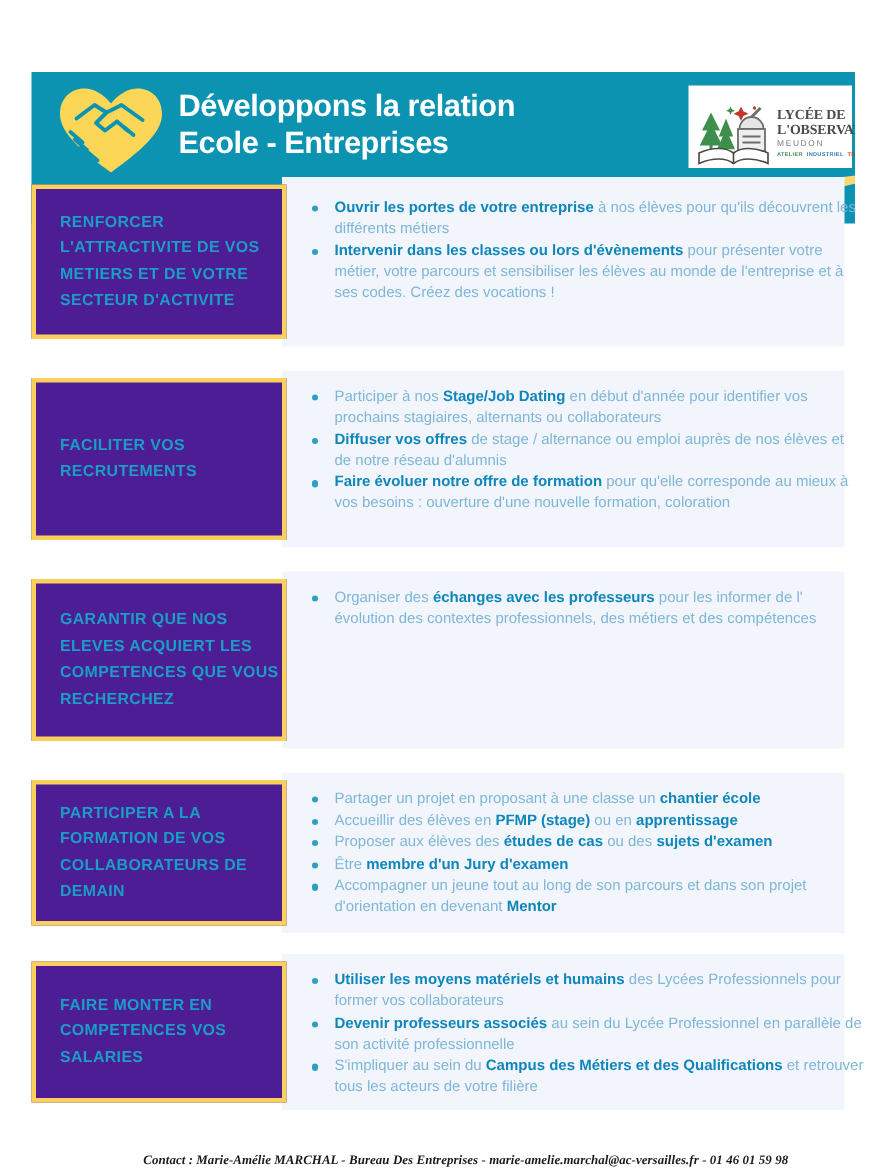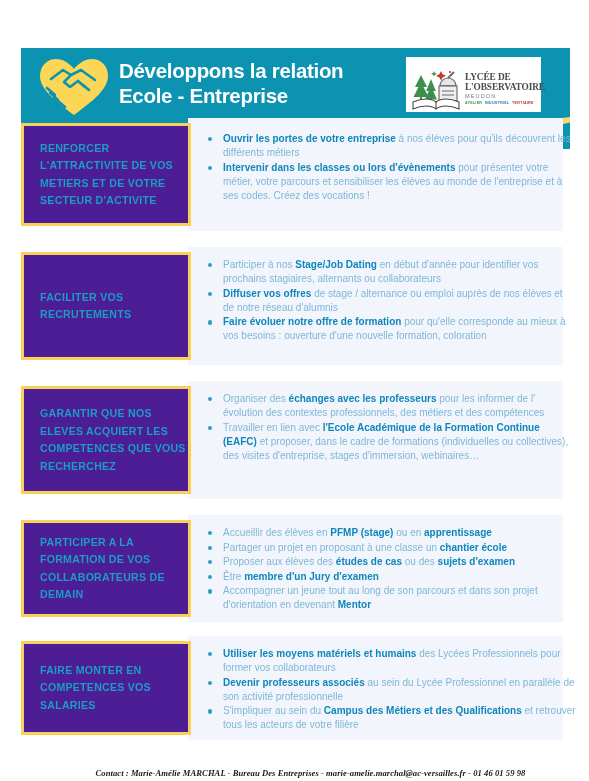--- a/index.html
+++ b/index.html
@@ -70,23 +70,23 @@
     position: absolute;
     left: 295px;
     top: 66px;
     width: 265px;
     height: 36px;
   }
 
   
   .school-logo {
     position: absolute;
-    right: 29px;
+    right: 2px;
     top: 9px;
-    width: 135px;
+    width: 109px;
     height: 55px;
     background: #ffffff;
     display: flex;
     align-items: center;
     box-sizing: border-box;
     padding: 13px 5px 3px 4px;
   }
   .school-logo-art {
     width: 52px;
     height: 46px;
@@ -228,21 +228,21 @@
           <path d="M10 31 L18 38"></path>
           <path d="M13 36 L21 43"></path>
           <path d="M17 41 L24 47"></path>
           <path d="M22 45 L28 50"></path>
         </g>
       </svg>
     </span>
 
     <div class="header-titles">
       <div class="header-title-line">Développons la relation</div>
-      <div class="header-title-line">Ecole - Entreprise</div>
+      <div class="header-title-line">Ecole - Entreprises</div>
     </div>
 
     <div class="header-sub">5 axes de collaboration</div>
 
     <span class="brush">
       <svg viewBox="0 0 265 36" width="265" height="36" aria-hidden="true">
         <path d="M2 28 C 30 22 70 16 110 16 C 130 16 140 22 152 22 C 170 22 195 12 230 6 L 262 2 L 258 7 C 225 13 195 20 170 26 C 150 30 138 27 120 27 C 85 27 45 31 6 33 Z" fill="#fad871"></path>
         <path d="M6 33 C 45 30 85 25 120 25 C 138 25 150 29 168 27 C 196 24 228 12 258 6" fill="none" stroke="#fad871" stroke-width="3.2" stroke-linecap="round"></path>
         <path d="M20 25 C 60 18 95 13 125 15" fill="none" stroke="#fad871" stroke-width="2" stroke-linecap="round" opacity="0.85"></path>
       </svg>
@@ -309,32 +309,31 @@
       </ul>
   </div>
 
   <div class="block" id="block-2" style="top:381px;height:118px;">
     <div class="block-panel"></div>
     <div class="block-label">
       <div class="block-label-text">Garantir que nos eleves acquiert les competences que vous recherchez</div>
     </div>
     <ul class="bullets" style="top:11px;">
         <li class="bullet"><span>Organiser des </span><b>échanges avec les professeurs</b><span> pour les informer de l' évolution des contextes professionnels, des métiers et des compétences</span></li>
-        <li class="bullet"><span>Travailler en lien avec </span><b>l'Ecole Académique de la Formation Continue (EAFC)</b><span> et proposer, dans le cadre de formations (individuelles ou collectives), des visites d'entreprise, stages d'immersion, webinaires…</span></li>
       </ul>
   </div>
 
   <div class="block" id="block-3" style="top:515px;height:107px;">
     <div class="block-panel"></div>
     <div class="block-label">
       <div class="block-label-text">Participer a la formation de vos collaborateurs de demain</div>
     </div>
     <ul class="bullets" style="top:11px;">
+        <li class="bullet"><span>Partager un projet en proposant à une classe un </span><b>chantier école</b></li>
         <li class="bullet"><span>Accueillir des élèves en </span><b>PFMP (stage)</b><span> ou en </span><b>apprentissage</b></li>
-        <li class="bullet"><span>Partager un projet en proposant à une classe un </span><b>chantier école</b></li>
         <li class="bullet"><span>Proposer aux élèves des </span><b>études de cas</b><span> ou des </span><b>sujets d'examen</b></li>
         <li class="bullet"><span>Être  </span><b>membre d'un Jury d'examen</b></li>
         <li class="bullet"><span>Accompagner un jeune tout au long de son parcours et dans son projet d'orientation en devenant </span><b>Mentor</b></li>
       </ul>
   </div>
 
   <div class="block" id="block-4" style="top:636px;height:104px;">
     <div class="block-panel"></div>
     <div class="block-label">
       <div class="block-label-text">Faire monter en competences vos salaries</div>

